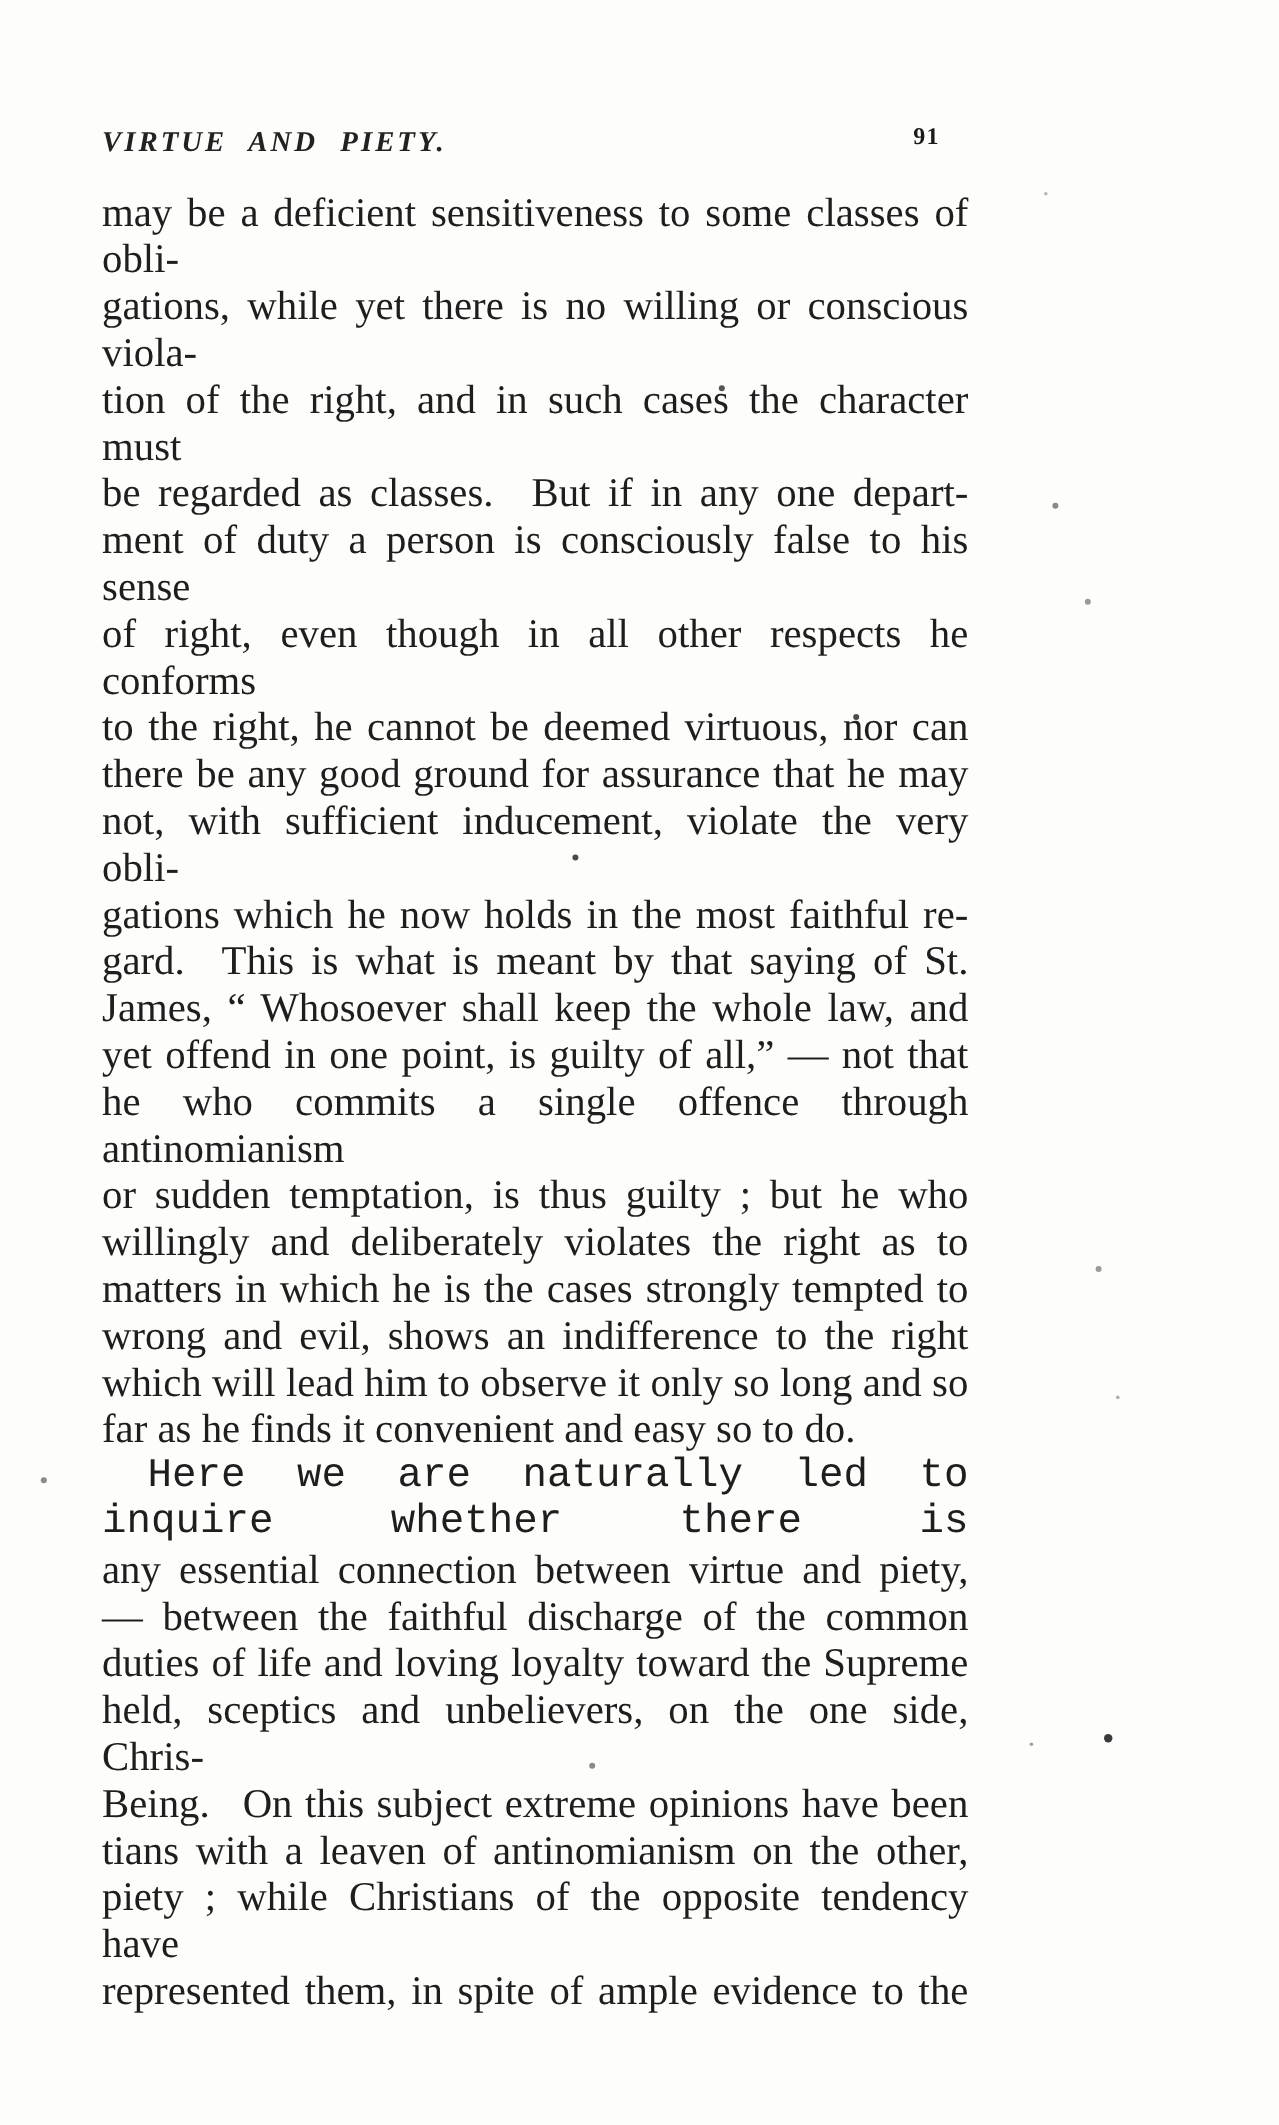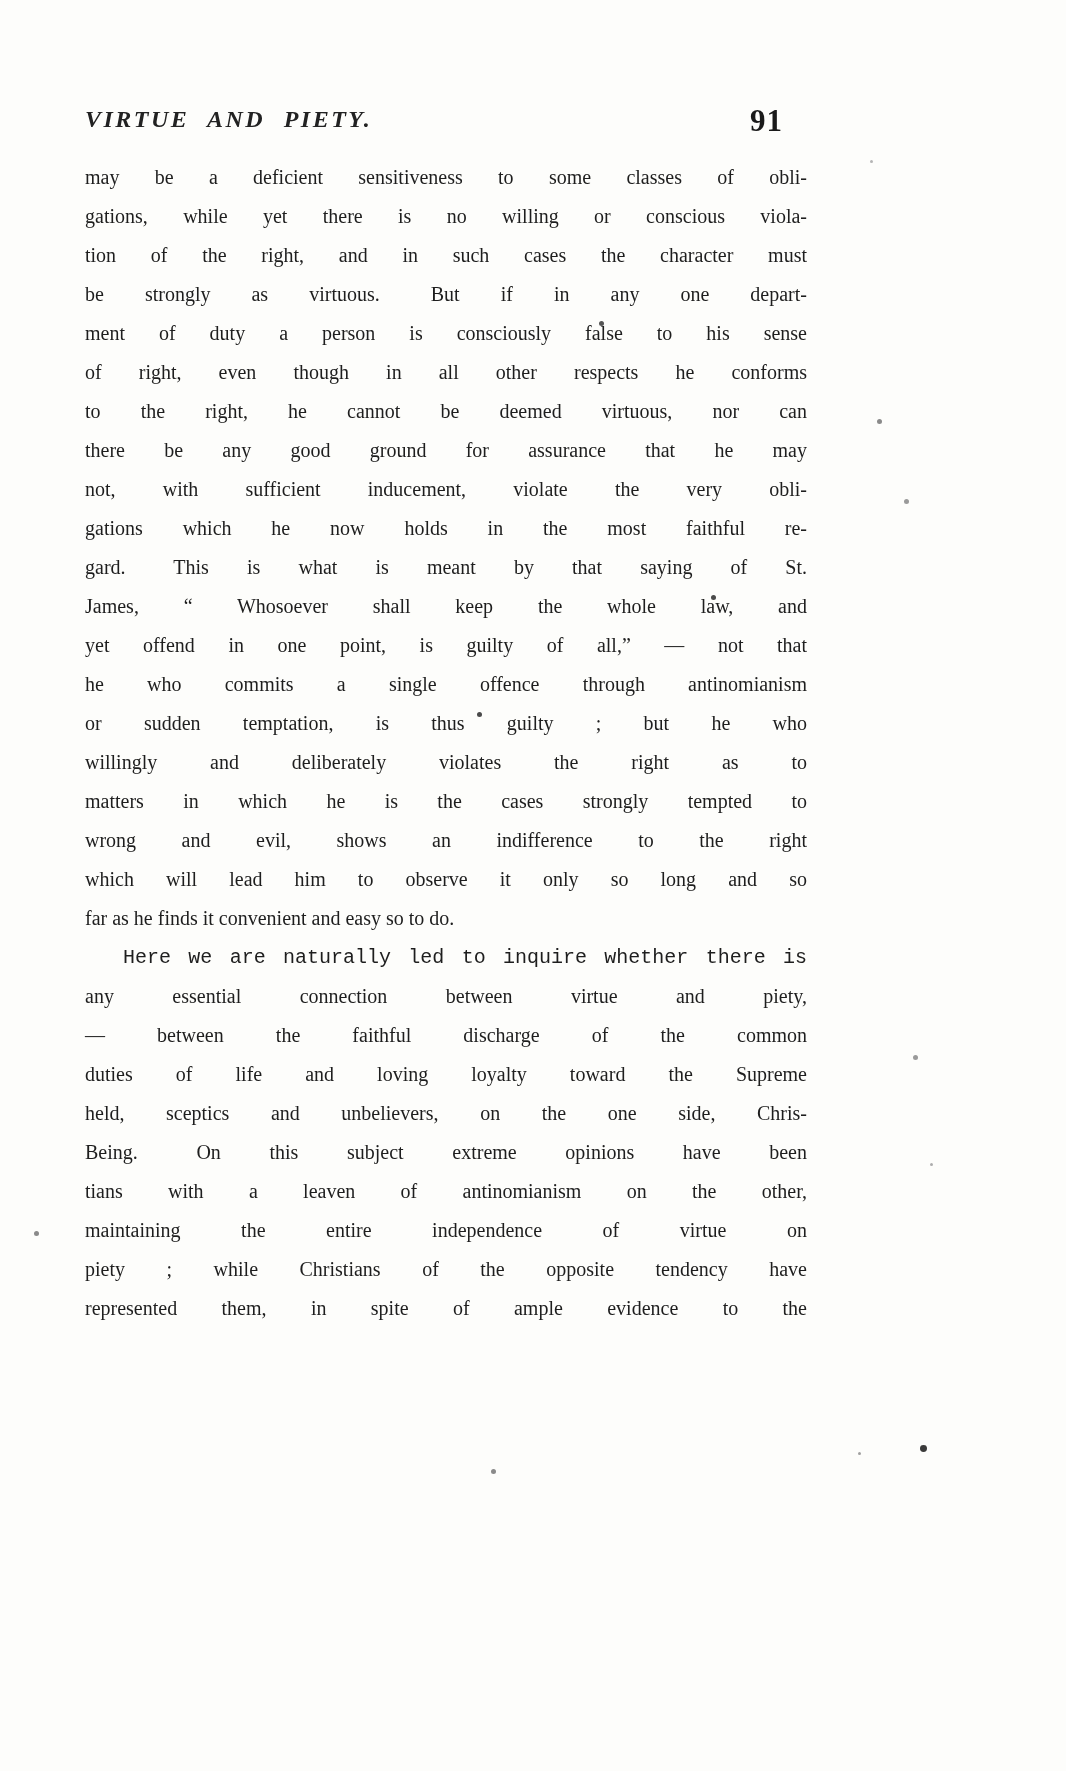--- a/index.html
+++ b/index.html
@@ -34,30 +34,30 @@
     font-size: 24px;
     letter-spacing: 2.5px;
     word-spacing: 10px;
     color: #222;
   }
   .page-number {
     position: absolute;
     right: 24px;
     top: -3px;
     font-weight: bold;
-    font-size: 31px;
+    font-size: 20px;
     letter-spacing: 1px;
     color: #1a1a1a;
   }
   .body-block {
     position: absolute;
     top: 158px;
     left: 85px;
     width: 722px;
-    font-size: 20px;
+    font-size: 34px;
     line-height: 39px;
   }
   .paragraph { margin: 0; }
   .line {
     text-align: justify;
     text-align-last: justify;
   }
   .line.no-justify { text-align-last: left; }
   .line.first-indent { text-indent: 38px; font-family: Liberation Mono, monospace; }
   
@@ -89,21 +89,21 @@
   <div class="specks"></div>
   <div class="header">
     <span class="running-title">VIRTUE AND PIETY.</span>
     <span class="page-number">91</span>
   </div>
   <div class="body-block">
       <div class="paragraph">
         <div class="line">may be a deficient sensitiveness to some classes of obli-</div>
         <div class="line">gations, while yet there is no willing or conscious viola-</div>
         <div class="line">tion of the right, and in such cases the character must</div>
-        <div class="line">be strongly as virtuous.  But if in any one depart-</div>
+        <div class="line">be regarded as classes.  But if in any one depart-</div>
         <div class="line">ment of duty a person is consciously false to his sense</div>
         <div class="line">of right, even though in all other respects he conforms</div>
         <div class="line">to the right, he cannot be deemed virtuous, nor can</div>
         <div class="line">there be any good ground for assurance that he may</div>
         <div class="line">not, with sufficient inducement, violate the very obli-</div>
         <div class="line">gations which he now holds in the most faithful re-</div>
         <div class="line">gard.  This is what is meant by that saying of St.</div>
         <div class="line">James, “ Whosoever shall keep the whole law, and</div>
         <div class="line">yet offend in one point, is guilty of all,” — not that</div>
         <div class="line">he who commits a single offence through antinomianism</div>
@@ -115,18 +115,17 @@
         <div class="line no-justify">far as he finds it convenient and easy so to do.</div>
       </div>
       <div class="paragraph">
         <div class="line first-indent">Here we are naturally led to inquire whether there is</div>
         <div class="line">any essential connection between virtue and piety,</div>
         <div class="line">— between the faithful discharge of the common</div>
         <div class="line">duties of life and loving loyalty toward the Supreme</div>
         <div class="line">held, sceptics and unbelievers, on the one side, Chris-</div>
         <div class="line">Being.  On this subject extreme opinions have been</div>
         <div class="line">tians with a leaven of antinomianism on the other,</div>
-        <div class="line">maintaining the entire independence of virtue on</div>
         <div class="line">piety ; while Christians of the opposite tendency have</div>
         <div class="line">represented them, in spite of ample evidence to the</div>
       </div>
     </div>
 </div>
 
 </body></html>

